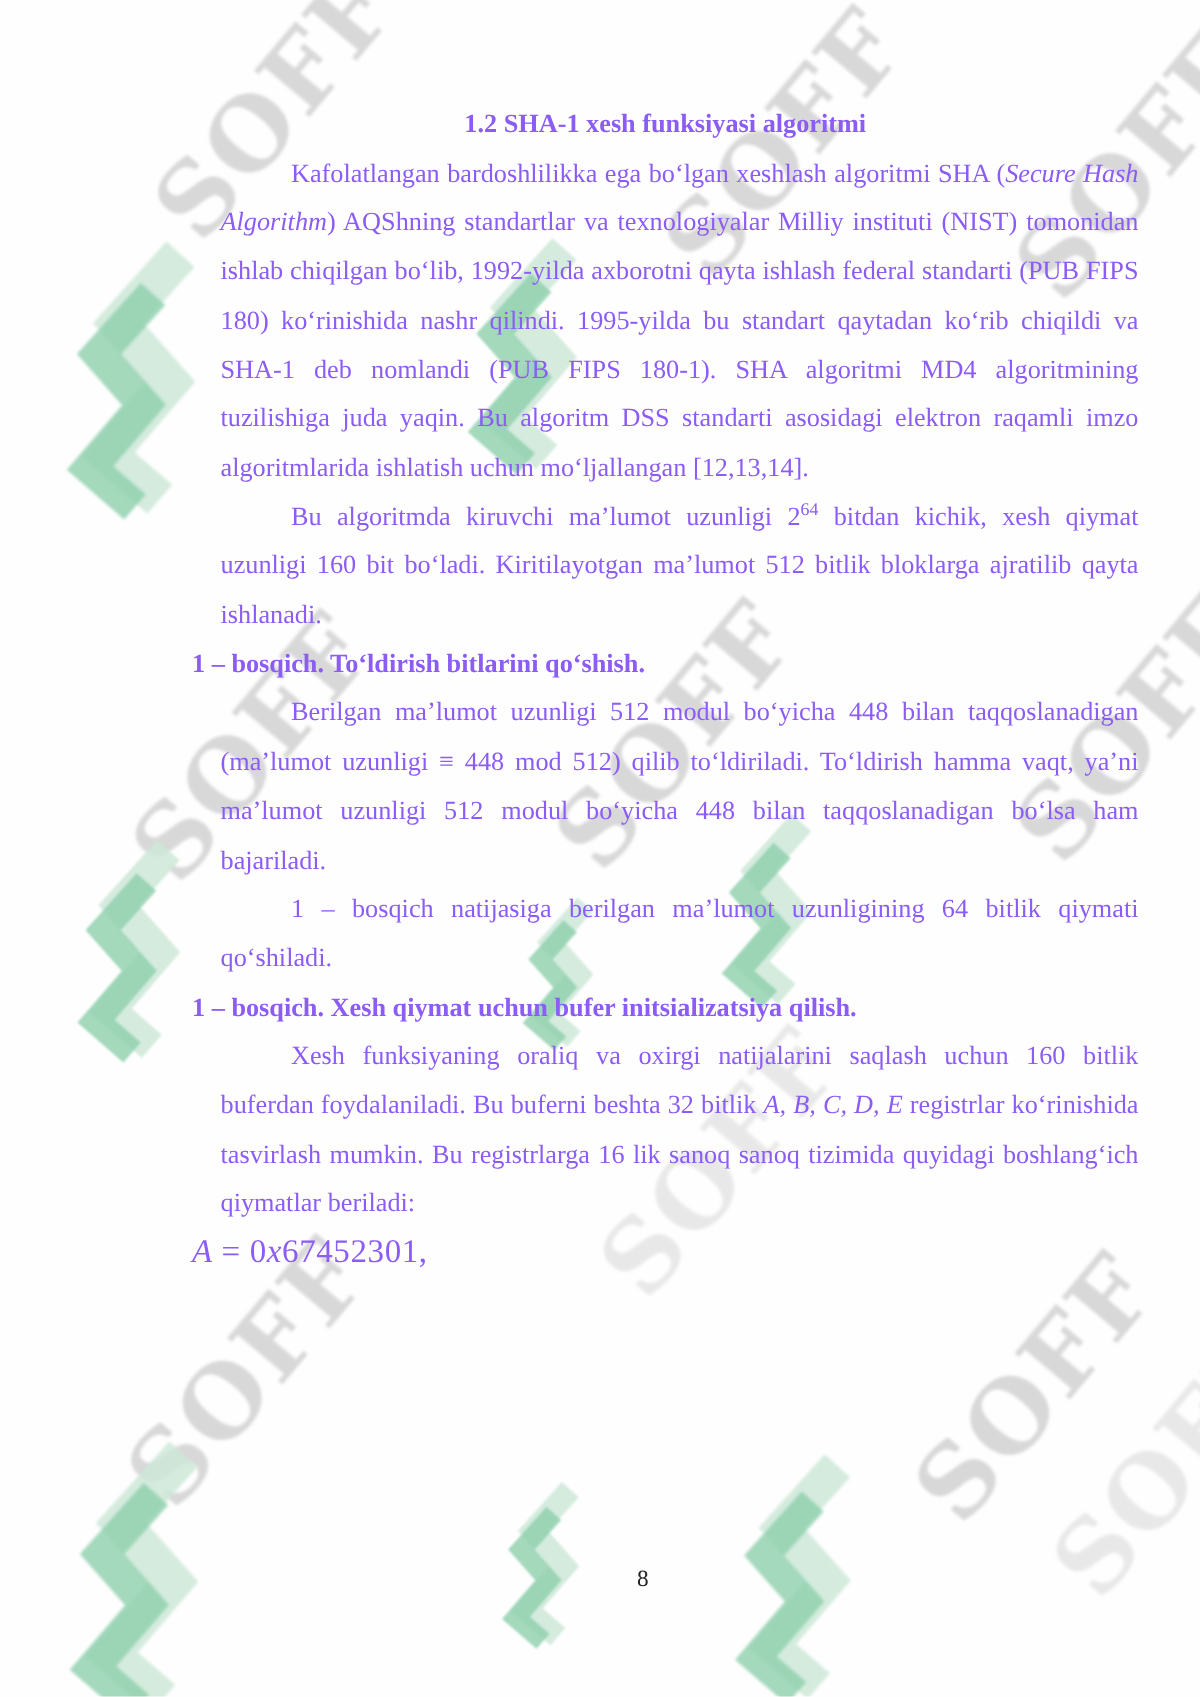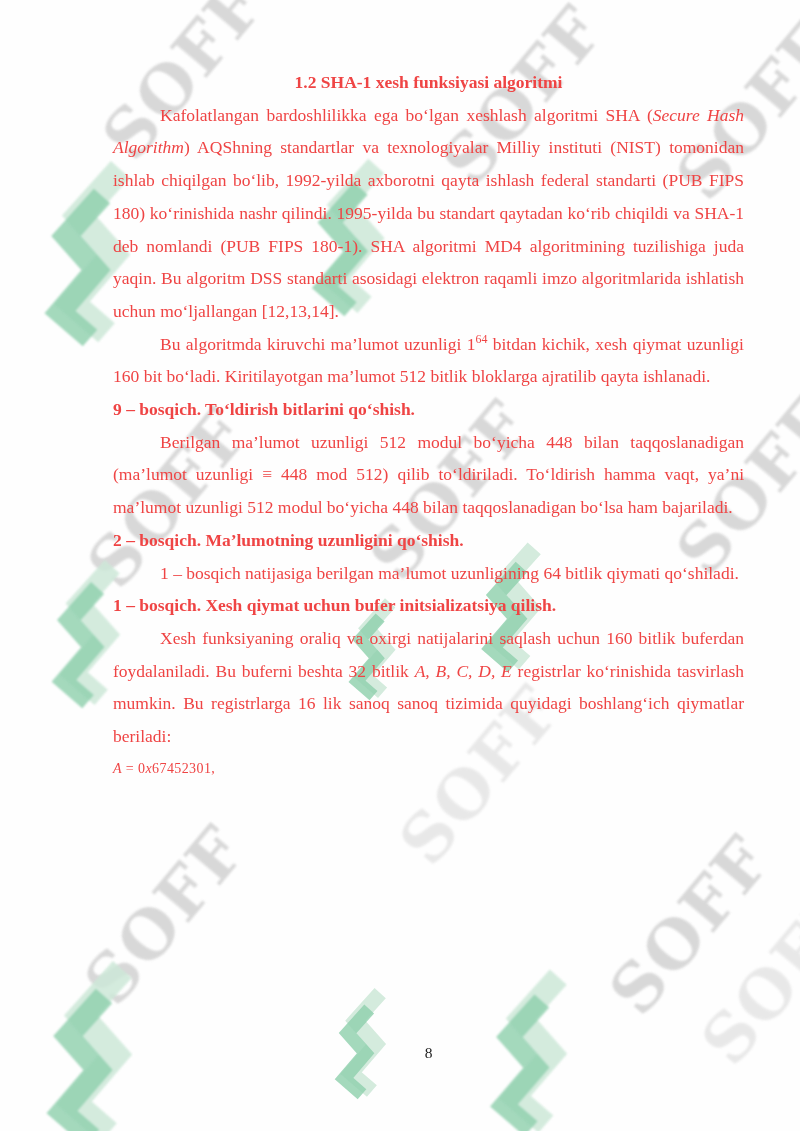--- a/index.html
+++ b/index.html
@@ -27,31 +27,31 @@
   .rpair{
     position:absolute;width:72px;height:152px;
     filter:blur(1px);opacity:.85;
   }
   .rpair svg{position:absolute;left:0;top:0;overflow:visible;}
   .rpair svg.rb-light{left:15px;top:-16px;transform:scale(1.15);color:var(--wm-rib-light,#cde8d8);}
   .rpair svg.rb-mid{color:var(--wm-rib-mid,#7cc8a0);opacity:.82;}
   
   .doc{
     position:absolute;z-index:1;
-    left:113px;width:631px;top:66px;
+    left:128px;width:631px;top:66px;
     font-size:17.5px;line-height:32.7px;
-    color:#ef4444;
+    color:#8b5cf6;
     text-align:justify;
   }
   .doc p{margin:0;padding:0;}
   .blk.title{text-align:center;font-weight:bold;}
   .blk.heading{font-weight:bold;text-align:left;}
-  .blk.indent{text-indent:47px;}
+  .blk.indent{text-indent:47px;margin-left:19px;}
   .blk.just-last{text-align-last:justify;}
-  .blk.formula{font-size:14px;letter-spacing:.4px;}
+  .blk.formula{font-size:22px;letter-spacing:.4px;}
   .it{font-style:italic;}
   sup{font-size:68%;line-height:0;vertical-align:super;}
   .page-num{
     position:absolute;z-index:1;
     left:113px;width:631px;top:1044px;
     text-align:center;font-size:15.5px;color:#222;
   }
 </style>
 </head>
 <body>
@@ -137,23 +137,22 @@
       </svg>
     <svg class="rb-mid" width="72" height="152" viewBox="0 0 72 152">
         <use href="#ribbon"></use>
       </svg>
   </div>
 </div>
 
 <div class="doc">
     <p class="blk title"><span>1.2 SHA-1 xesh funksiyasi algoritmi</span></p>
     <p class="blk para indent"><span>Kafolatlangan bardoshlilikka ega boʻlgan xeshlash algoritmi SHA (</span><span class="it">Secure Hash Algorithm</span><span>) AQShning standartlar va texnologiyalar Milliy instituti (NIST) tomonidan ishlab chiqilgan boʻlib, 1992-yilda axborotni qayta ishlash federal standarti (PUB FIPS 180) koʻrinishida nashr qilindi. 1995-yilda bu standart qaytadan koʻrib chiqildi va SHA-1 deb nomlandi (PUB FIPS 180-1). SHA algoritmi MD4 algoritmining tuzilishiga juda yaqin. Bu algoritm DSS standarti asosidagi elektron raqamli imzo algoritmlarida ishlatish uchun moʻljallangan [12,13,14].</span></p>
-    <p class="blk para indent"><span>Bu algoritmda kiruvchi ma’lumot uzunligi 1</span><sup>64</sup><span> bitdan kichik, xesh qiymat uzunligi 160 bit boʻladi. Kiritilayotgan ma’lumot 512 bitlik bloklarga ajratilib qayta ishlanadi.</span></p>
-    <p class="blk heading"><span>9 – bosqich. Toʻldirish bitlarini qoʻshish.</span></p>
+    <p class="blk para indent"><span>Bu algoritmda kiruvchi ma’lumot uzunligi 2</span><sup>64</sup><span> bitdan kichik, xesh qiymat uzunligi 160 bit boʻladi. Kiritilayotgan ma’lumot 512 bitlik bloklarga ajratilib qayta ishlanadi.</span></p>
+    <p class="blk heading"><span>1 – bosqich. Toʻldirish bitlarini qoʻshish.</span></p>
     <p class="blk para indent"><span>Berilgan ma’lumot uzunligi 512 modul boʻyicha 448 bilan taqqoslanadigan (ma’lumot uzunligi ≡ 448 mod 512) qilib toʻldiriladi. Toʻldirish hamma vaqt, ya’ni ma’lumot uzunligi 512 modul boʻyicha 448 bilan taqqoslanadigan boʻlsa ham bajariladi.</span></p>
-    <p class="blk heading"><span>2 – bosqich. Ma’lumotning uzunligini qoʻshish.</span></p>
     <p class="blk para indent"><span>1 – bosqich natijasiga berilgan ma’lumot uzunligining 64 bitlik qiymati qoʻshiladi.</span></p>
     <p class="blk heading"><span>1 – bosqich. Xesh qiymat uchun bufer initsializatsiya qilish.</span></p>
     <p class="blk para indent"><span>Xesh funksiyaning oraliq va oxirgi natijalarini saqlash uchun 160 bitlik buferdan foydalaniladi. Bu buferni beshta 32 bitlik </span><span class="it">A, B, C, D, E</span><span> registrlar koʻrinishida tasvirlash mumkin. Bu registrlarga 16 lik sanoq sanoq tizimida quyidagi boshlangʻich qiymatlar beriladi:</span></p>
     <p class="blk formula"><span class="it">A</span><span> = 0</span><span class="it">x</span><span>67452301,</span></p>
   </div>
 
 <div class="page-num">8</div>
 
 </body></html>

